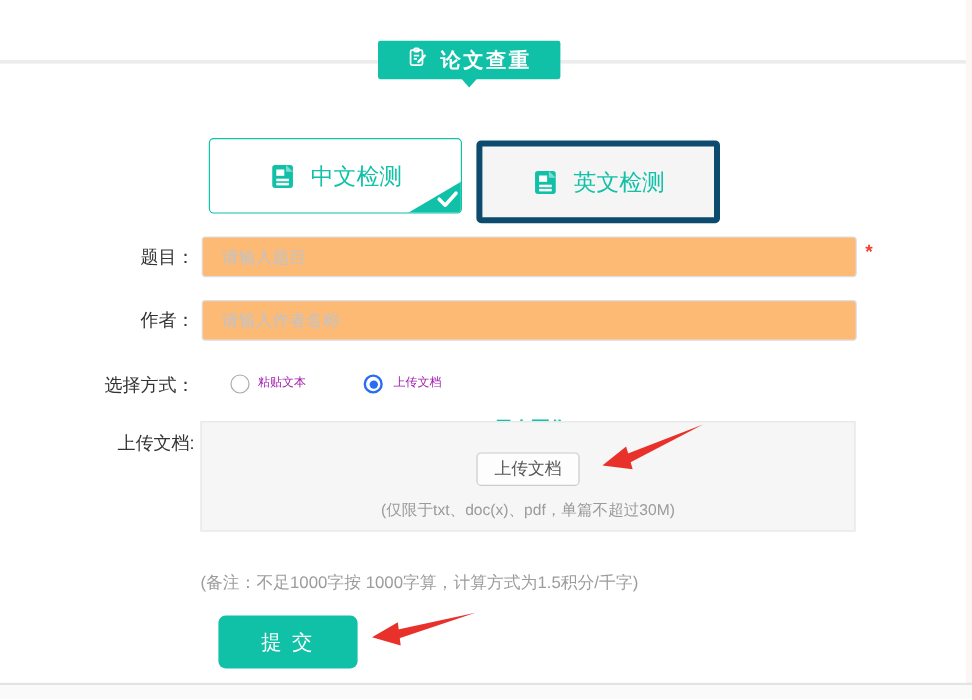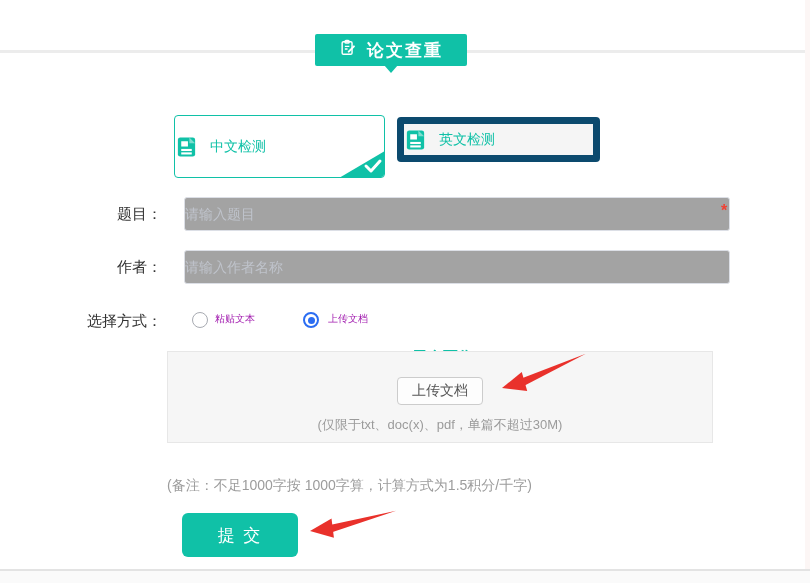--- a/index.html
+++ b/index.html
@@ -28,36 +28,35 @@
     color:#fff;font-size:17px;font-weight:bold;letter-spacing:2px;
   }
   .badge::after{
     content:"";position:absolute;left:50%;bottom:-7px;margin-left:-7px;
     border-left:7px solid transparent;border-right:7px solid transparent;
     border-top:8px solid var(--accent);
   }
 
   
   .tab{
-    position:absolute;display:flex;align-items:center;gap:12px;
-    font-size:14px;color:var(--accent);border-radius:4px;cursor:pointer;
+    position:absolute;display:flex;align-items:center;justify-content:center;gap:12px;
+    font-size:19px;color:var(--accent);border-radius:4px;cursor:pointer;
   }
   .tab-cn{left:174px;top:115px;width:211px;height:63px;background:#fff;border:1px solid var(--accent);overflow:hidden;}
-  .tab-en{left:397px;top:117px;width:203px;height:45px;background:#f5f5f5;border:7px solid #0c4a6e;}
+  .tab-en{left:397px;top:117px;width:203px;height:69px;background:#f5f5f5;border:5px solid #0c4a6e;}
   .tab-corner{position:absolute;right:-1px;bottom:-1px;line-height:0;color:var(--accent);}
   .accent-ic{color:var(--accent);line-height:0;}
 
   
   .lbl{position:absolute;right:648px;width:120px;text-align:right;font-size:15px;color:#333;white-space:nowrap;}
   .txt-input{
     position:absolute;left:168px;width:546px;height:34px;
-    border:1px solid #dcdfe6;border-radius:3px;padding:0 0;
-    font-size:14px;color:#333;outline:none;background:#a3a3a3;
+    border:1px solid #dcdfe6;border-radius:3px;padding:0 16px;
+    font-size:14px;color:#333;outline:none;background:#fdba74;
     font-family:"Liberation Sans","DejaVu Sans",sans-serif;
-    margin-left:16px;
   }
   .txt-input::placeholder{color:#bfc3cb;}
   .required{position:absolute;left:721px;top:202px;color:var(--required-red);font-size:16px;font-weight:bold;}
 
   .radio{position:absolute;top:312px;width:16px;height:16px;border-radius:50%;background:#fff;
     display:flex;align-items:center;justify-content:center;cursor:pointer;}
   .radio-off{border:1.5px solid #a8abb2;}
   .radio-on{border:2px solid var(--radio-blue);}
   .radio-on .dot{width:7px;height:7px;border-radius:50%;background:var(--radio-blue);}
   .radio-lbl{position:absolute;top:312px;font-size:10px;color:#a21caf;cursor:pointer;}
@@ -151,20 +150,21 @@
 
   <span class="lbl" style="top:312px">选择方式：</span>
   <span class="radio radio-off" style="left:192px"></span>
   <span class="radio-lbl" style="left:215px">粘贴文本</span>
   <span class="radio radio-on" style="left:303px">
       <span class="dot"></span>
     </span>
   <span class="radio-lbl" style="left:328px">上传文档</span>
   <a class="link">已有写作</a>
 
+  <span class="lbl" style="top:360px">上传文档:</span>
   <div class="upload-box">
     <button class="upload-btn">上传文档</button>
     <div class="upload-hint">(仅限于txt、doc(x)、pdf，单篇不超过30M)</div>
   </div>
 
   <span class="arrow arrow-upload">
     <svg width="90" height="26" viewBox="0 0 100 26" fill="currentColor">
       <polygon points="0,13 26,2 26,24"></polygon>
       <polygon points="22,9 100,2 22,18"></polygon>
     </svg>

